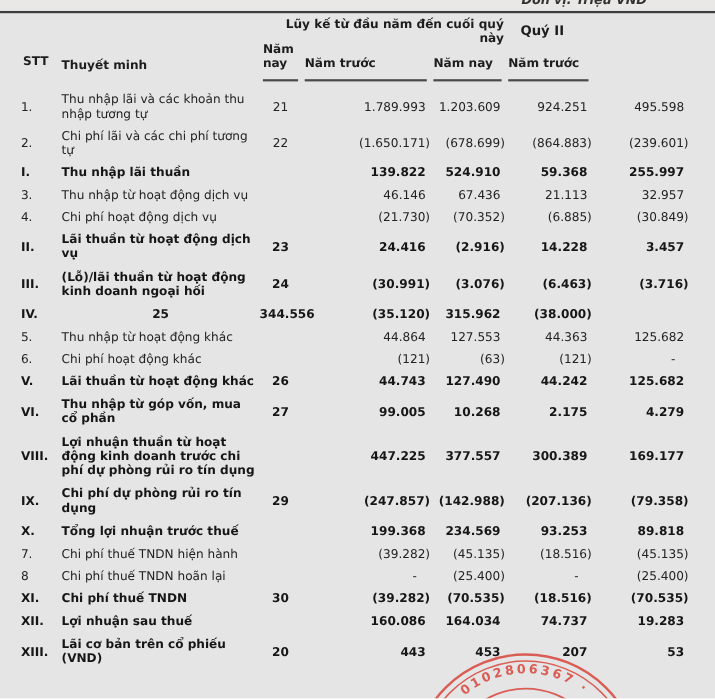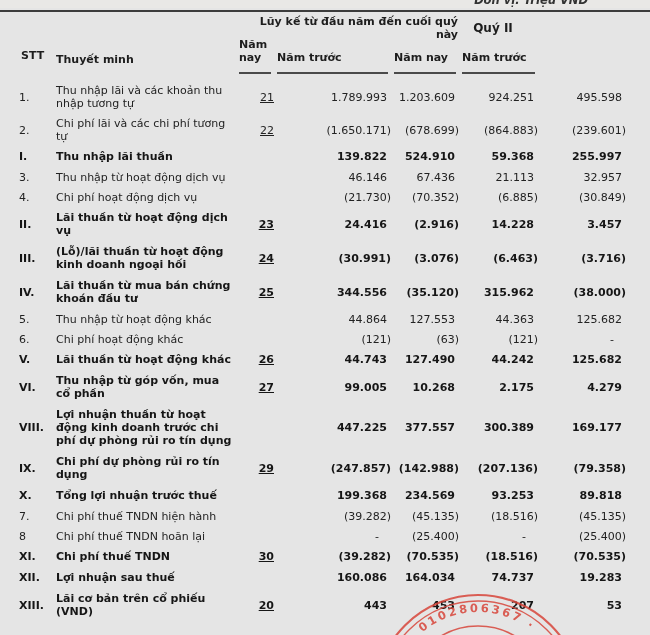--- a/index.html
+++ b/index.html
@@ -15,21 +15,21 @@
   .grid{display:grid;grid-template-columns:38px 180px 38px 117px 68px 79px 88px;}
   .thead{position:absolute;top:33px;left:18px;width:608px;font-weight:bold;font-size:11px;color:#1d1d1d;align-items:end;}
   .h-stt{padding-bottom:12px;padding-left:3px;margin-top:16px;}
   .h-label{padding-bottom:12px;}
   .h-note{text-align:left;line-height:12px;padding-bottom:8px;}
   .h-num{text-align:left;padding-bottom:8px;border-bottom:2px solid #4a4a4a;margin:0 3px;}
   .tbody{position:absolute;top:84px;left:18px;width:608px;}
   .tr{align-items:center;margin-bottom:7px;font-size:11px;line-height:13px;}
   .tr.strong{font-weight:bold;margin-top:3px;margin-bottom:8px;color:#161616;}
   .td.stt{padding-left:1px;}
-  .td.note{text-align:right;text-decoration:underline;}
+  .td.note{text-align:center;}
   .td.num{text-align:right;padding-right:4px;}
   .td.num.neg{padding-right:0;}
   .td.num.dash{padding-right:12px;}
   .stamp{position:absolute;left:372px;top:586px;opacity:.85;}
 </style>
 </head>
 <body>
 
 <div class="page">
   <div class="topband"></div>
@@ -107,21 +107,20 @@
         <div class="td stt">III.</div>
         <div class="td label neg">(Lỗ)/lãi thuần từ hoạt động kinh doanh ngoại hối</div>
         <div class="td note">24</div>
         <div class="td num neg">(30.991)</div>
         <div class="td num neg">(3.076)</div>
         <div class="td num neg">(6.463)</div>
         <div class="td num neg">(3.716)</div>
       </div>
       <div class="tr grid strong">
         <div class="td stt">IV.</div>
-        <div class="td label">Lãi thuần từ mua bán chứng khoán đầu tư</div>
         <div class="td note">25</div>
         <div class="td num">344.556</div>
         <div class="td num neg">(35.120)</div>
         <div class="td num">315.962</div>
         <div class="td num neg">(38.000)</div>
       </div>
       <div class="tr grid">
         <div class="td stt">5.</div>
         <div class="td label">Thu nhập từ hoạt động khác</div>
         <div class="td note"></div>

